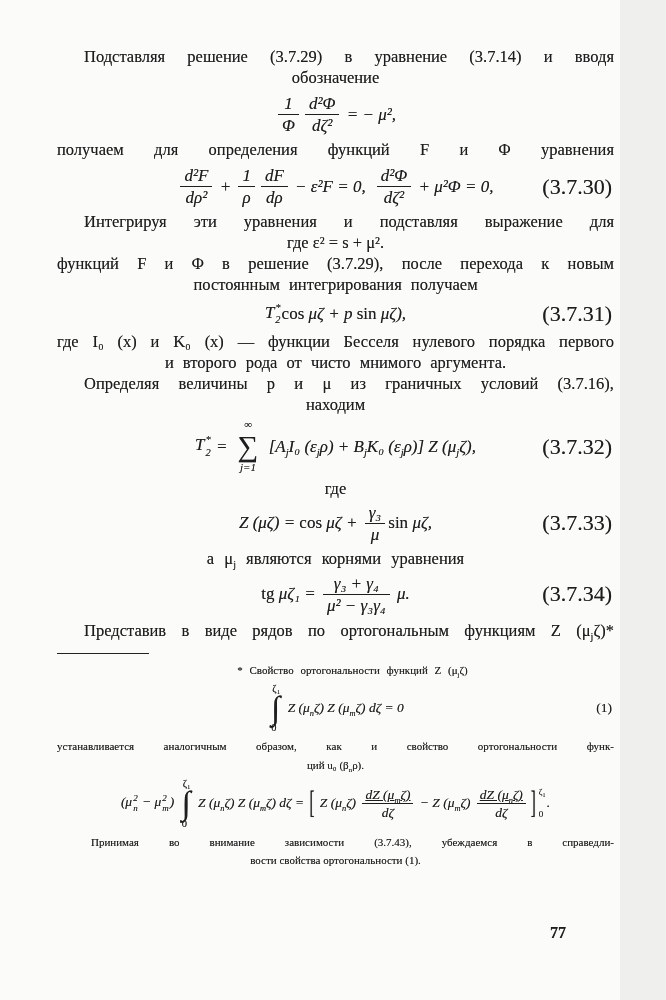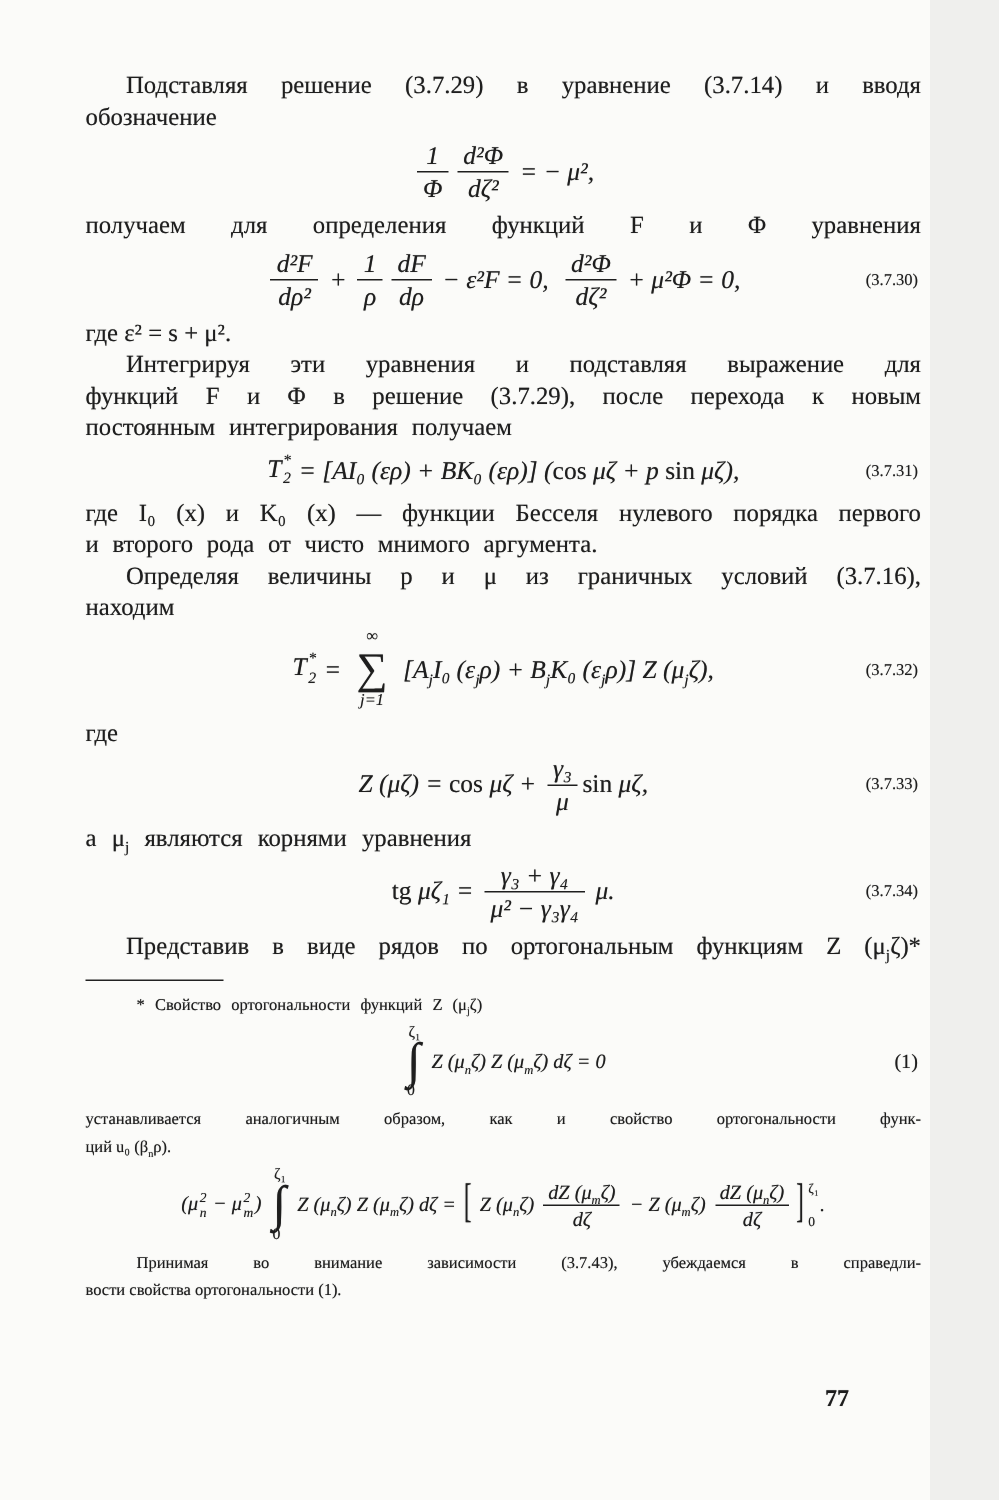--- a/index.html
+++ b/index.html
@@ -4,31 +4,31 @@
 <style>
   html,body{margin:0;padding:0;}
   body{width:666px;height:1000px;background:#efefed;}
   .page{
     position:relative;width:620px;height:1000px;overflow:hidden;
     background:#fbfbf9;color:#1e1e1e;
     font-family:"Liberation Serif","DejaVu Serif",serif;
     text-shadow:0 0 .5px rgba(20,20,20,.55);
   }
   .content{position:absolute;left:57px;top:46px;width:557px;}
-  .ln{font-size:16.5px;line-height:21px;text-align:left;}
+  .ln{font-size:16.5px;line-height:21px;text-align:center;}
   .stretch{text-align:justify;text-align-last:justify;}
   .ind{text-indent:27px;}.ws4{word-spacing:4px;}.ws5{word-spacing:5px;}.ws6{word-spacing:6px;}
   sub{font-size:62%;line-height:0;}
 
   
   .eqrow{position:relative;display:flex;justify-content:center;align-items:center;}
   .eqbody{display:inline-flex;align-items:center;font-style:italic;font-size:17px;}
   .t{white-space:pre;}
   .up{font-style:normal;}
-  .eqnum{position:absolute;right:2px;top:50%;transform:translateY(-50%);font-size:11px;font-style:normal;}
+  .eqnum{position:absolute;right:2px;top:50%;transform:translateY(-50%);font-size:22px;font-style:normal;}
   .eqstack{display:flex;flex-direction:row;align-items:flex-start;gap:8px;}
   .eqline{display:flex;align-items:center;}
   .frac{display:inline-block;text-align:center;margin:0 3px;}
   .frac .nu{display:block;padding:0 4px 1px;border-bottom:1.4px solid #1e1e1e;line-height:1.12;}
   .frac .de{display:block;padding:1px 4px 0;line-height:1.12;}
   .ss{display:inline-flex;flex-direction:column;align-items:flex-start;vertical-align:middle;font-size:10.5px;line-height:1.15;margin:0 1px;}
   .sum{display:inline-flex;flex-direction:column;align-items:center;margin:0 6px;line-height:1;}
   .sum .sg{font-size:29px;font-style:normal;line-height:1;}
   .sum .lm{font-size:11px;line-height:1.25;}
   .intg{display:inline-flex;flex-direction:column;align-items:center;margin:0 4px;line-height:1;}
@@ -38,21 +38,21 @@
   .intg .lm.b-l{align-self:flex-start;}
 
   
   .footnote{margin-top:12px;}
   .fnrule{width:92px;border-top:1.5px solid #222;margin:0 0 7px 0;}
   .fln{font-size:11px;line-height:18.5px;}
   .find{text-indent:34px;}
   .feqrow{position:relative;display:flex;justify-content:center;align-items:center;margin:4px 0;}
   .feq{display:inline-flex;align-items:center;font-style:italic;font-size:13.5px;}
   .feq .ss{font-size:9px;}
-  .feq .frac .nu{border-bottom-width:1px;padding:0 3px 1px;}
+  .feq .frac .nu{border-bottom-width:1px;padding:0 3px 1px;text-decoration:underline;}
   .feqnum{position:absolute;right:2px;top:50%;transform:translateY(-50%);font-size:13.5px;font-style:normal;}
   .bigbr{display:inline-block;transform:scaleY(2.1);font-style:normal;margin:0 2px;font-size:15px;}
   .brlim{height:32px;justify-content:space-between;margin-left:1px;}
   .pagenum{position:absolute;right:54px;top:924px;font-weight:700;font-size:16px;}
 </style>
 </head>
 <body>
 
 <div class="page">
   <div class="content">
@@ -98,30 +98,29 @@
           <span class="frac">
               <span class="nu">d²Φ</span>
               <span class="de">dζ²</span>
             </span>
           <span class="t"> + μ²Φ = 0,</span>
         </div>
       </div>
       <span class="eqnum">(3.7.30)</span>
     </div>
 
+    <div class="ln ind stretch">Интегрируя эти уравнения и подставляя выражение для</div>
+
     <div class="ln">где ε² = s + μ².</div>
-
-    <div class="ln ind stretch">Интегрируя эти уравнения и подставляя выражение для</div>
     <div class="ln stretch">функций F и Φ в решение (3.7.29), после перехода к новым</div>
     <div class="ln ws5">постоянным интегрирования получаем</div>
 
     <div class="eqrow" style="margin:7px 0 5px;">
       <div class="eqbody">
         <span class="t"><span>T</span><span class="ss"><span>*</span><span>2</span></span></span>
-        <span class="t"> = [AI₀ (ερ) + BK₀ (ερ)] (</span>
         <span class="t up">cos</span>
         <span class="t"> μζ + p </span>
         <span class="t up">sin</span>
         <span class="t"> μζ),</span>
       </div>
       <span class="eqnum">(3.7.31)</span>
     </div>
 
     <div class="ln stretch">где I₀ (x) и K₀ (x) — функции Бесселя нулевого порядка первого</div>
     <div class="ln ws5">и второго рода от чисто мнимого аргумента.</div>

